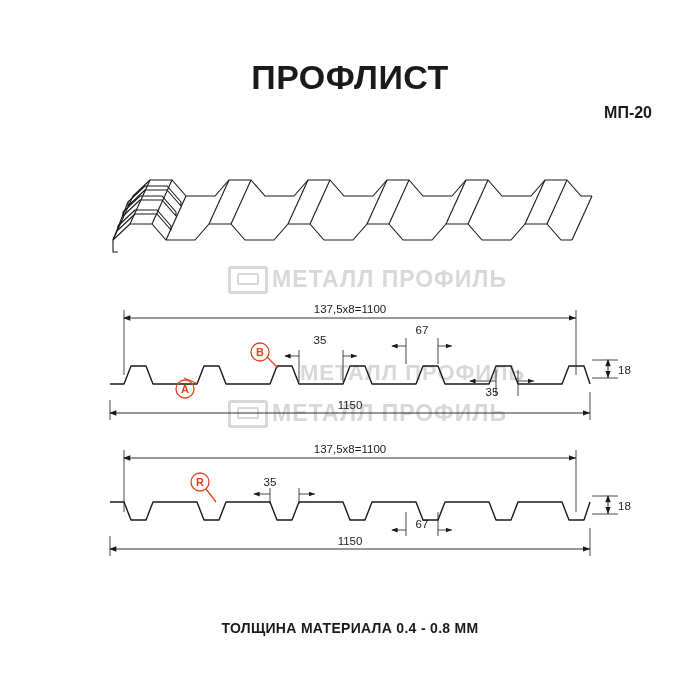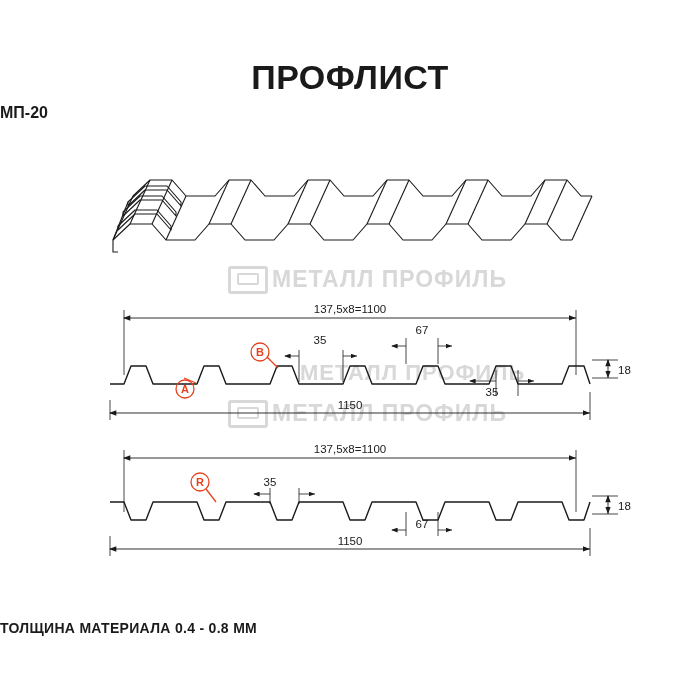--- a/index.html
+++ b/index.html
@@ -31,31 +31,31 @@
     font-size: 34px;
     font-weight: bold;
     letter-spacing: 0.5px;
     color: #1a1a1a;
   }
   .subtitle {
     position: absolute;
     top: 104px;
     left: 0;
     width: 652px;
-    text-align: left;
+    text-align: right;
     font-size: 16px;
     font-weight: bold;
     color: #1a1a1a;
   }
   .footer-note {
     position: absolute;
     top: 620px;
     left: 0;
     width: 700px;
-    text-align: left;
+    text-align: center;
     font-size: 14px;
     font-weight: bold;
     letter-spacing: 0.3px;
     color: #1a1a1a;
   }
   svg.diagram {
     position: absolute;
     left: 0;
     top: 0;
   }

